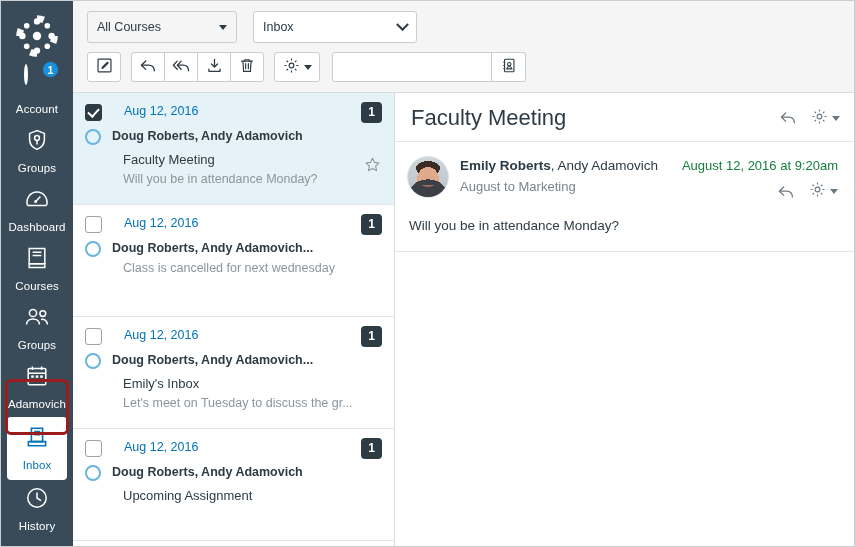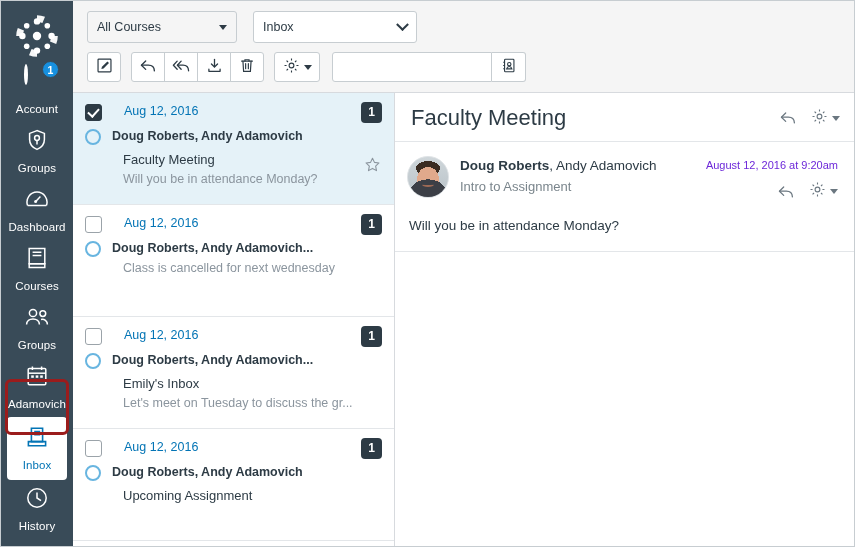--- a/index.html
+++ b/index.html
@@ -360,22 +360,22 @@
     color: #7A858C;
     line-height: 19px;
     margin-top: 2px;
   }
   .msg-right {
     text-align: right;
     flex: 0 0 auto;
     padding-left: 10px;
   }
   .msg-time {
-    font-size: 11px;
-    color: #6d28d9;
+    font-size: 13px;
+    color: #15803d;
     line-height: 19px;
     white-space: nowrap;
   }
   .msg-actions {
     display: flex;
     align-items: center;
     justify-content: flex-end;
     gap: 14px;
     margin-top: 6px;
     color: #6B7780;
@@ -709,23 +709,23 @@
           </div>
         </div>
 
         <div class="msg">
           <div class="msg-head">
             <span class="avatar">
                 <span class="face"></span>
               </span>
             <div class="msg-names">
               <div class="msg-author">
-                <b>Doug Roberts</b><span>, Andy Adamovich</span>
+                <b>Emily Roberts</b><span>, Andy Adamovich</span>
               </div>
-              <div class="msg-course">Intro to Assignment</div>
+              <div class="msg-course">August to Marketing</div>
             </div>
             <div class="msg-right">
               <div class="msg-time">August 12, 2016 at 9:20am</div>
               <div class="msg-actions">
                 <span class="icon-btn">
                   <svg width="18" height="16" viewBox="0 0 20 18" fill="none" stroke="#6B7780" stroke-width="1.4" stroke-linecap="round" stroke-linejoin="round">
                     <path d="M7.4 3.4 2.6 8.1l4.8 4.7"></path>
                     <path d="M2.8 8.1h7.6c4.2 0 6.6 2.2 6.8 6.4"></path>
                   </svg>
                 </span>

